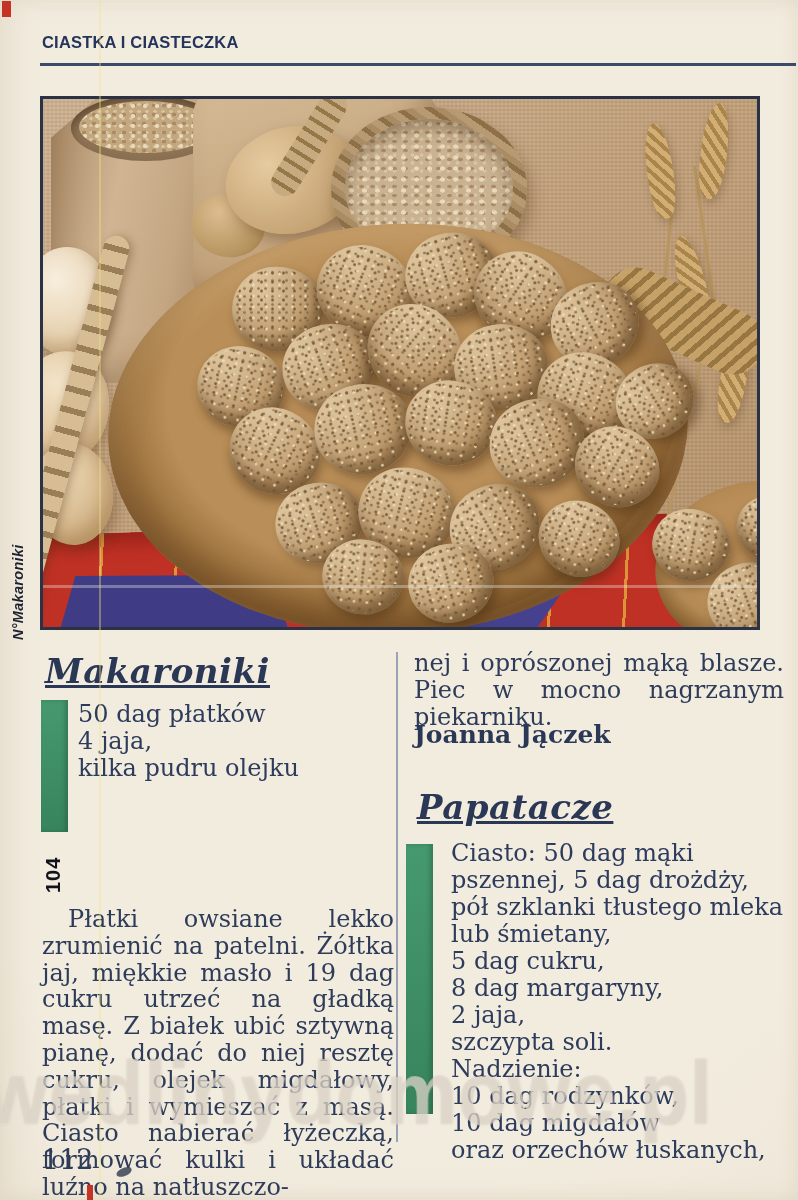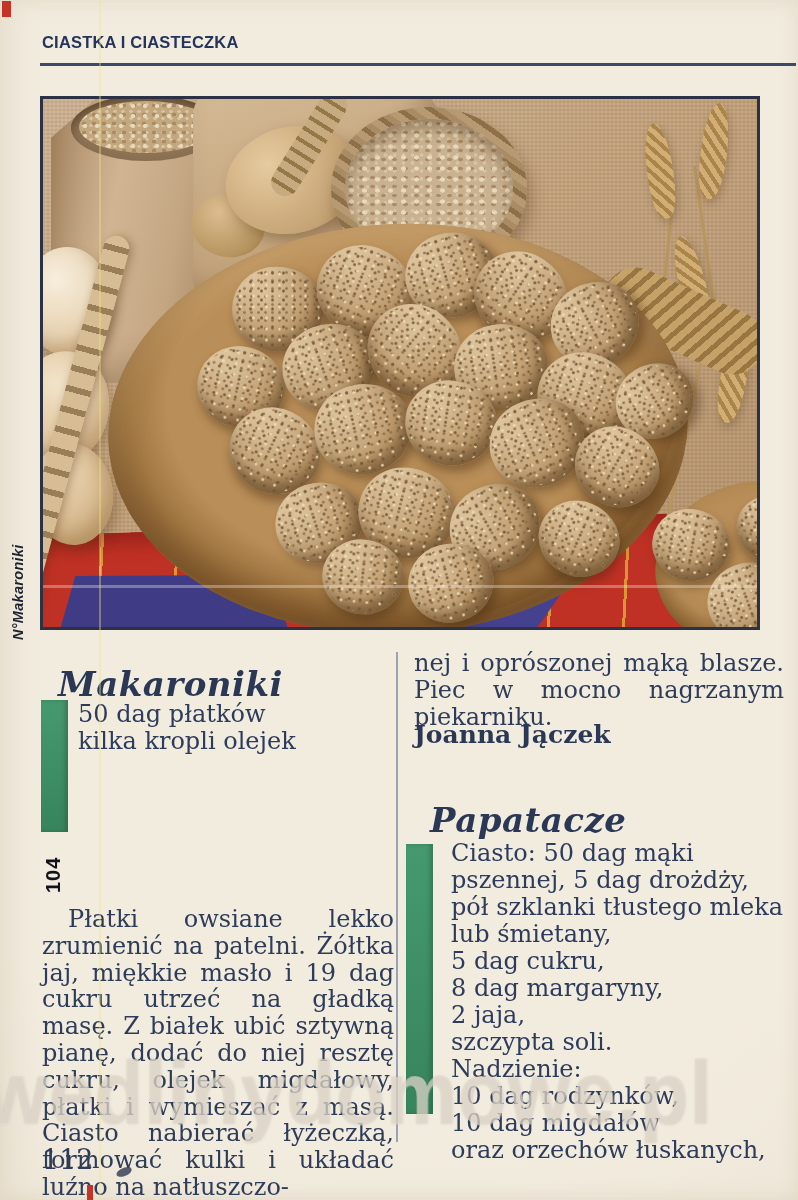--- a/index.html
+++ b/index.html
@@ -124,21 +124,21 @@
     transform:rotate(-90deg);transform-origin:0 0;
     font-family:"Liberation Sans",sans-serif;font-weight:700;font-style:italic;
     font-size:14.5px;color:#1d2230;letter-spacing:.3px;white-space:nowrap;
   }
 
   
   .col-left{position:absolute;left:42px;top:648px;width:352px;}
   .col-right{position:absolute;left:414px;top:648px;width:370px;}
   .divider{position:absolute;left:396px;top:652px;width:2px;height:490px;background:#9aa2b5;}
 
-  .recipe-title{margin:16px;font-size:34px;font-weight:700;font-style:italic;color:#2a3856;line-height:40px;letter-spacing:.5px;}
+  .recipe-title{margin:3px;font-size:34px;font-weight:700;font-style:italic;color:#2a3856;line-height:40px;letter-spacing:.5px;text-decoration:underline;}
   .greenbar{position:absolute;width:27px;background:linear-gradient(180deg,#46996f,#37845d);box-shadow:inset -3px 0 4px rgba(30,70,50,.35);}
   .col-left .greenbar{left:-1px;top:52px;height:132px;}
   .col-right .greenbar{left:-8px;top:196px;height:270px;}
   .ing-lines{position:absolute;font-weight:400;font-size:24px;line-height:27px;color:#2d3b5c;white-space:nowrap;}
   .col-left .ing-lines{left:36px;top:53px;}
   .col-right .ing-lines{left:37px;top:192px;}
   .margin-num{
     position:absolute;left:0;top:245px;width:54px;height:22px;
     transform:rotate(-90deg);transform-origin:0 0;
     font-family:"Liberation Sans",sans-serif;font-weight:700;font-size:20px;color:#10131c;letter-spacing:1px;
@@ -238,21 +238,22 @@
   </figure>
 
   <div class="side-caption">N°Makaroniki</div>
 
   <section class="col-left">
     <h2 class="recipe-title">Makaroniki</h2>
     <div class="greenbar"></div>
     <div class="margin-num">104</div>
     <div class="ing-lines">
         <div>50 dag płatków</div>
-        <div>kilka kropli olejek</div>
+        <div>4 jaja,</div>
+        <div>kilka pudru olejku</div>
       </div>
     <p class="body-text">Płatki owsiane lekko zrumienić na patelni. Żółtka jaj, miękkie masło i 19 dag cukru utrzeć na gładką masę. Z białek ubić sztywną pianę, dodać do niej resztę cukru, olejek migdałowy, płatki i wymieszać z masą. Ciasto nabierać łyżeczką, formować kulki i układać luźno na natłuszczo-</p>
   </section>
 
   <div class="divider"></div>
 
   <section class="col-right">
     <p class="cont-text">nej i oprószonej mąką blasze. Piec w mocno nagrzanym piekarniku.</p>
     <p class="author">Joanna Jączek</p>
     <h2 class="recipe-title">Papatacze</h2>

